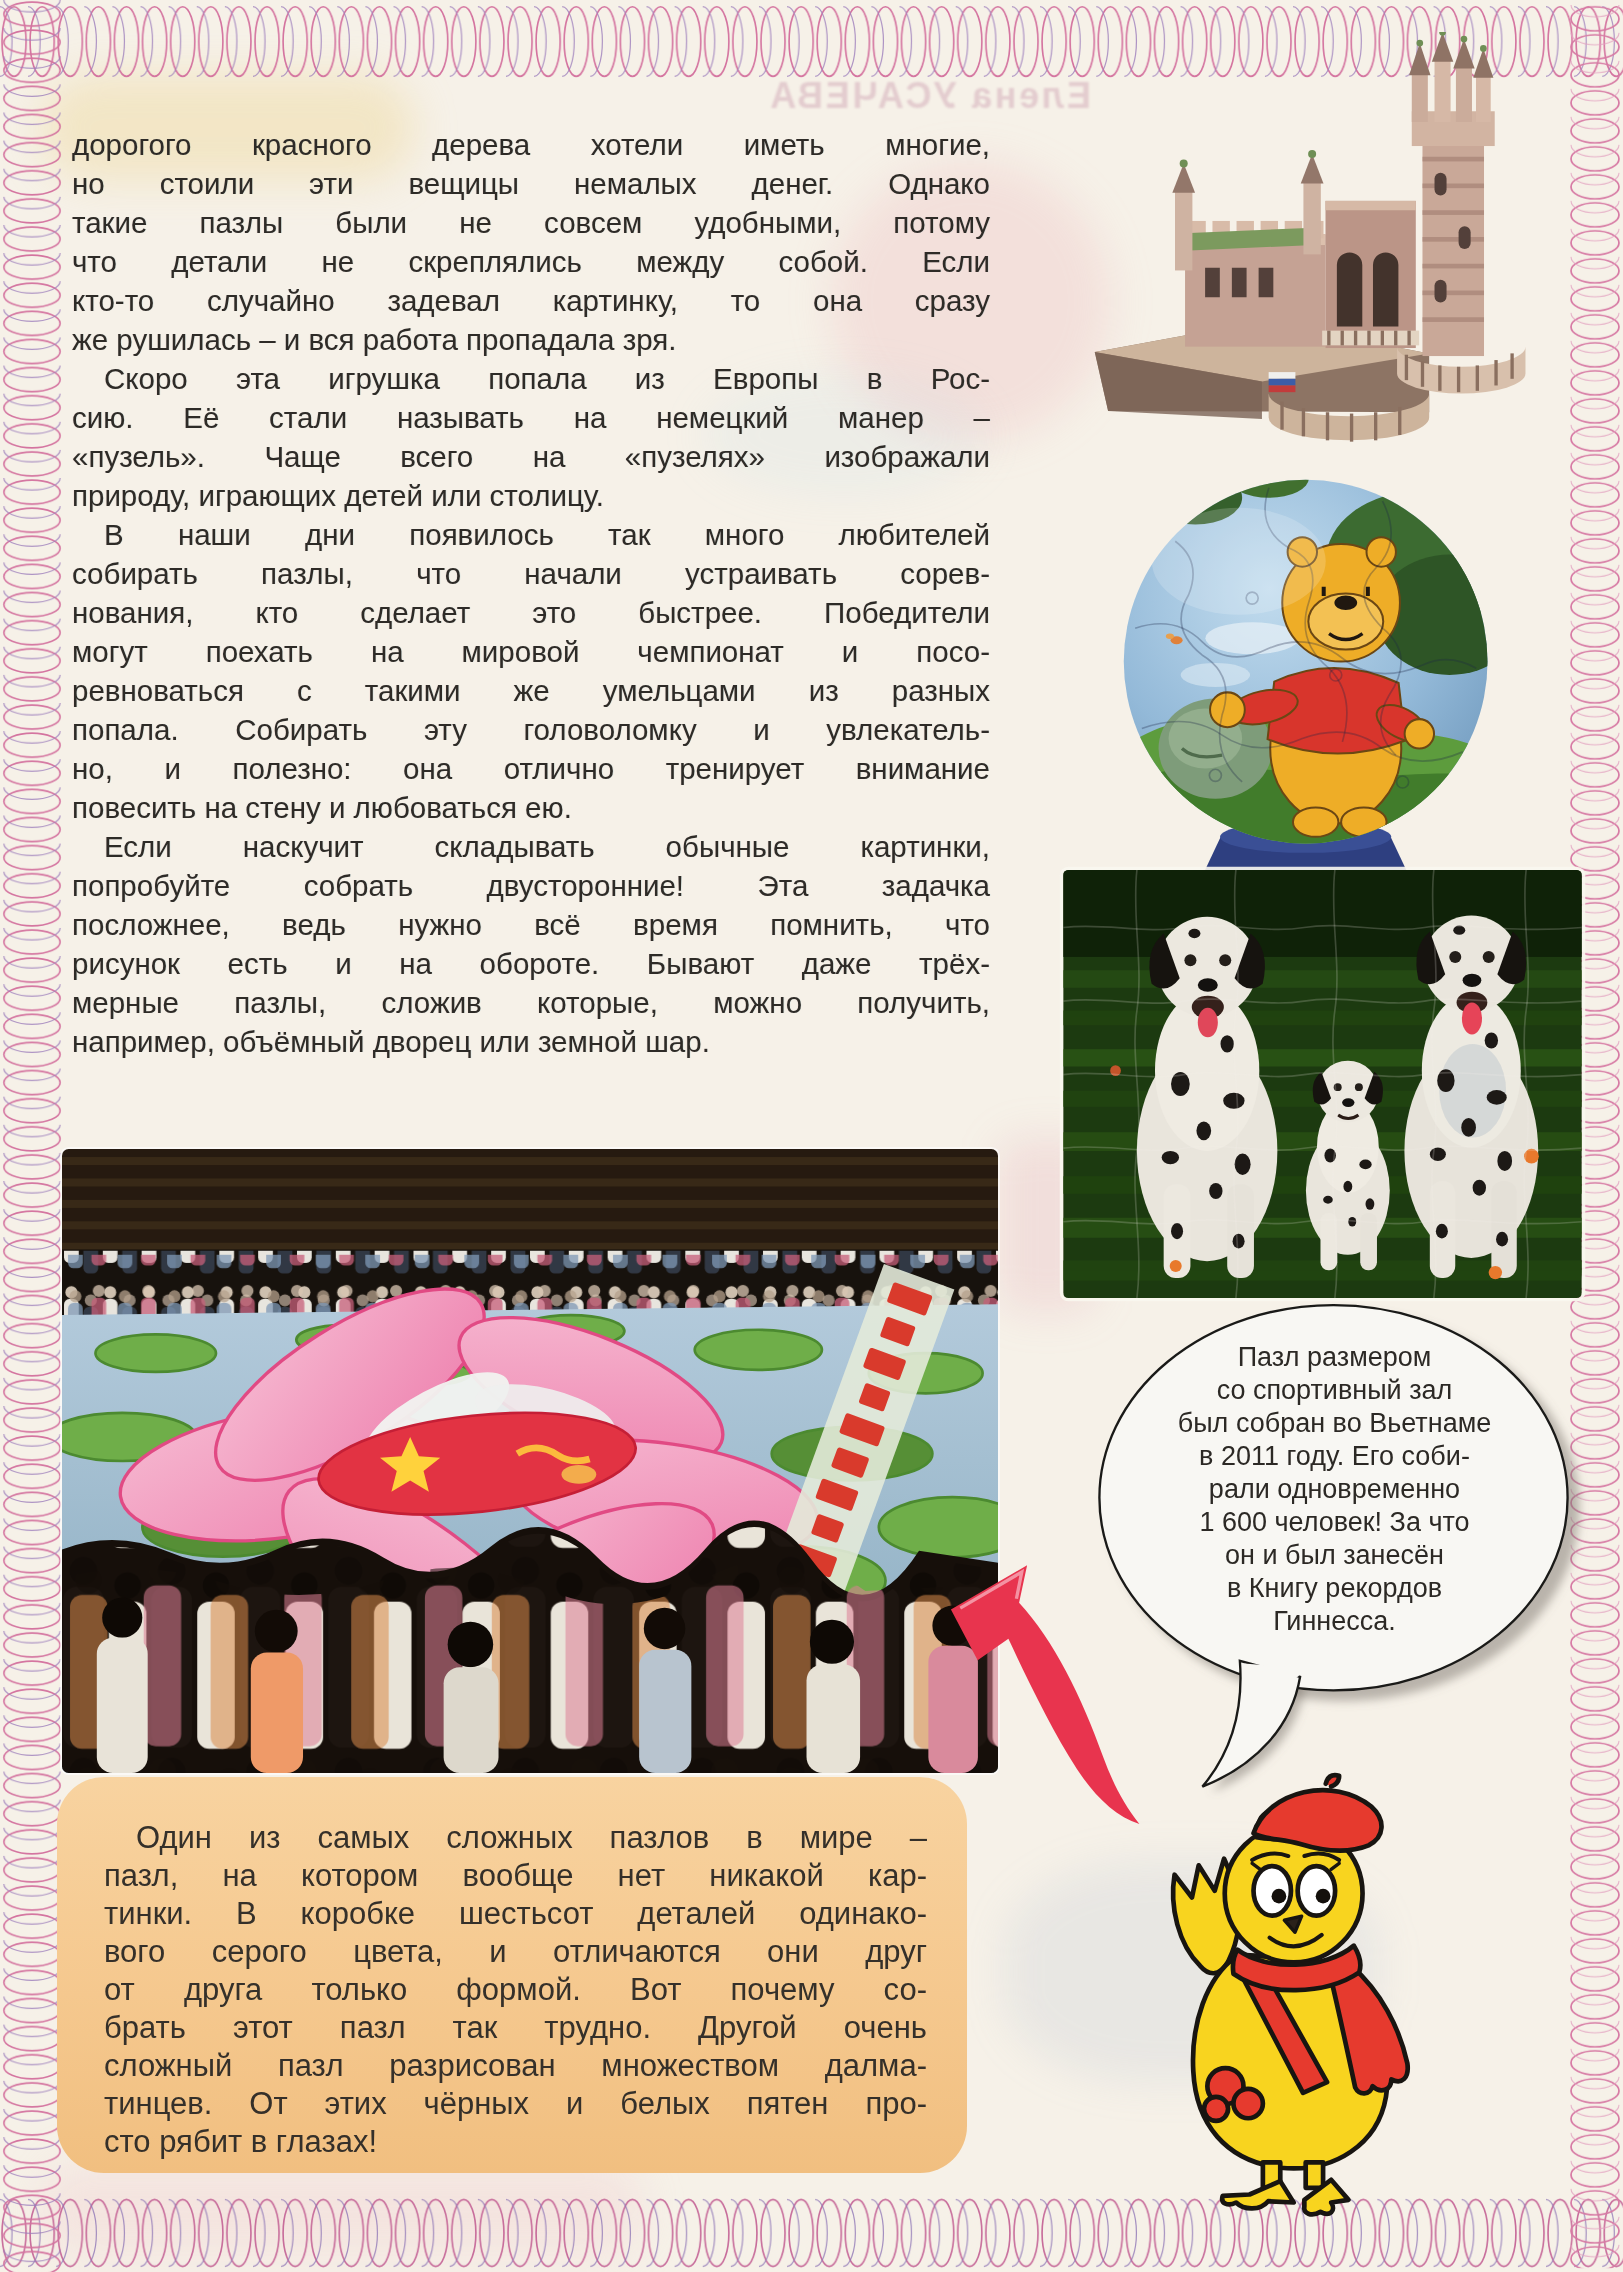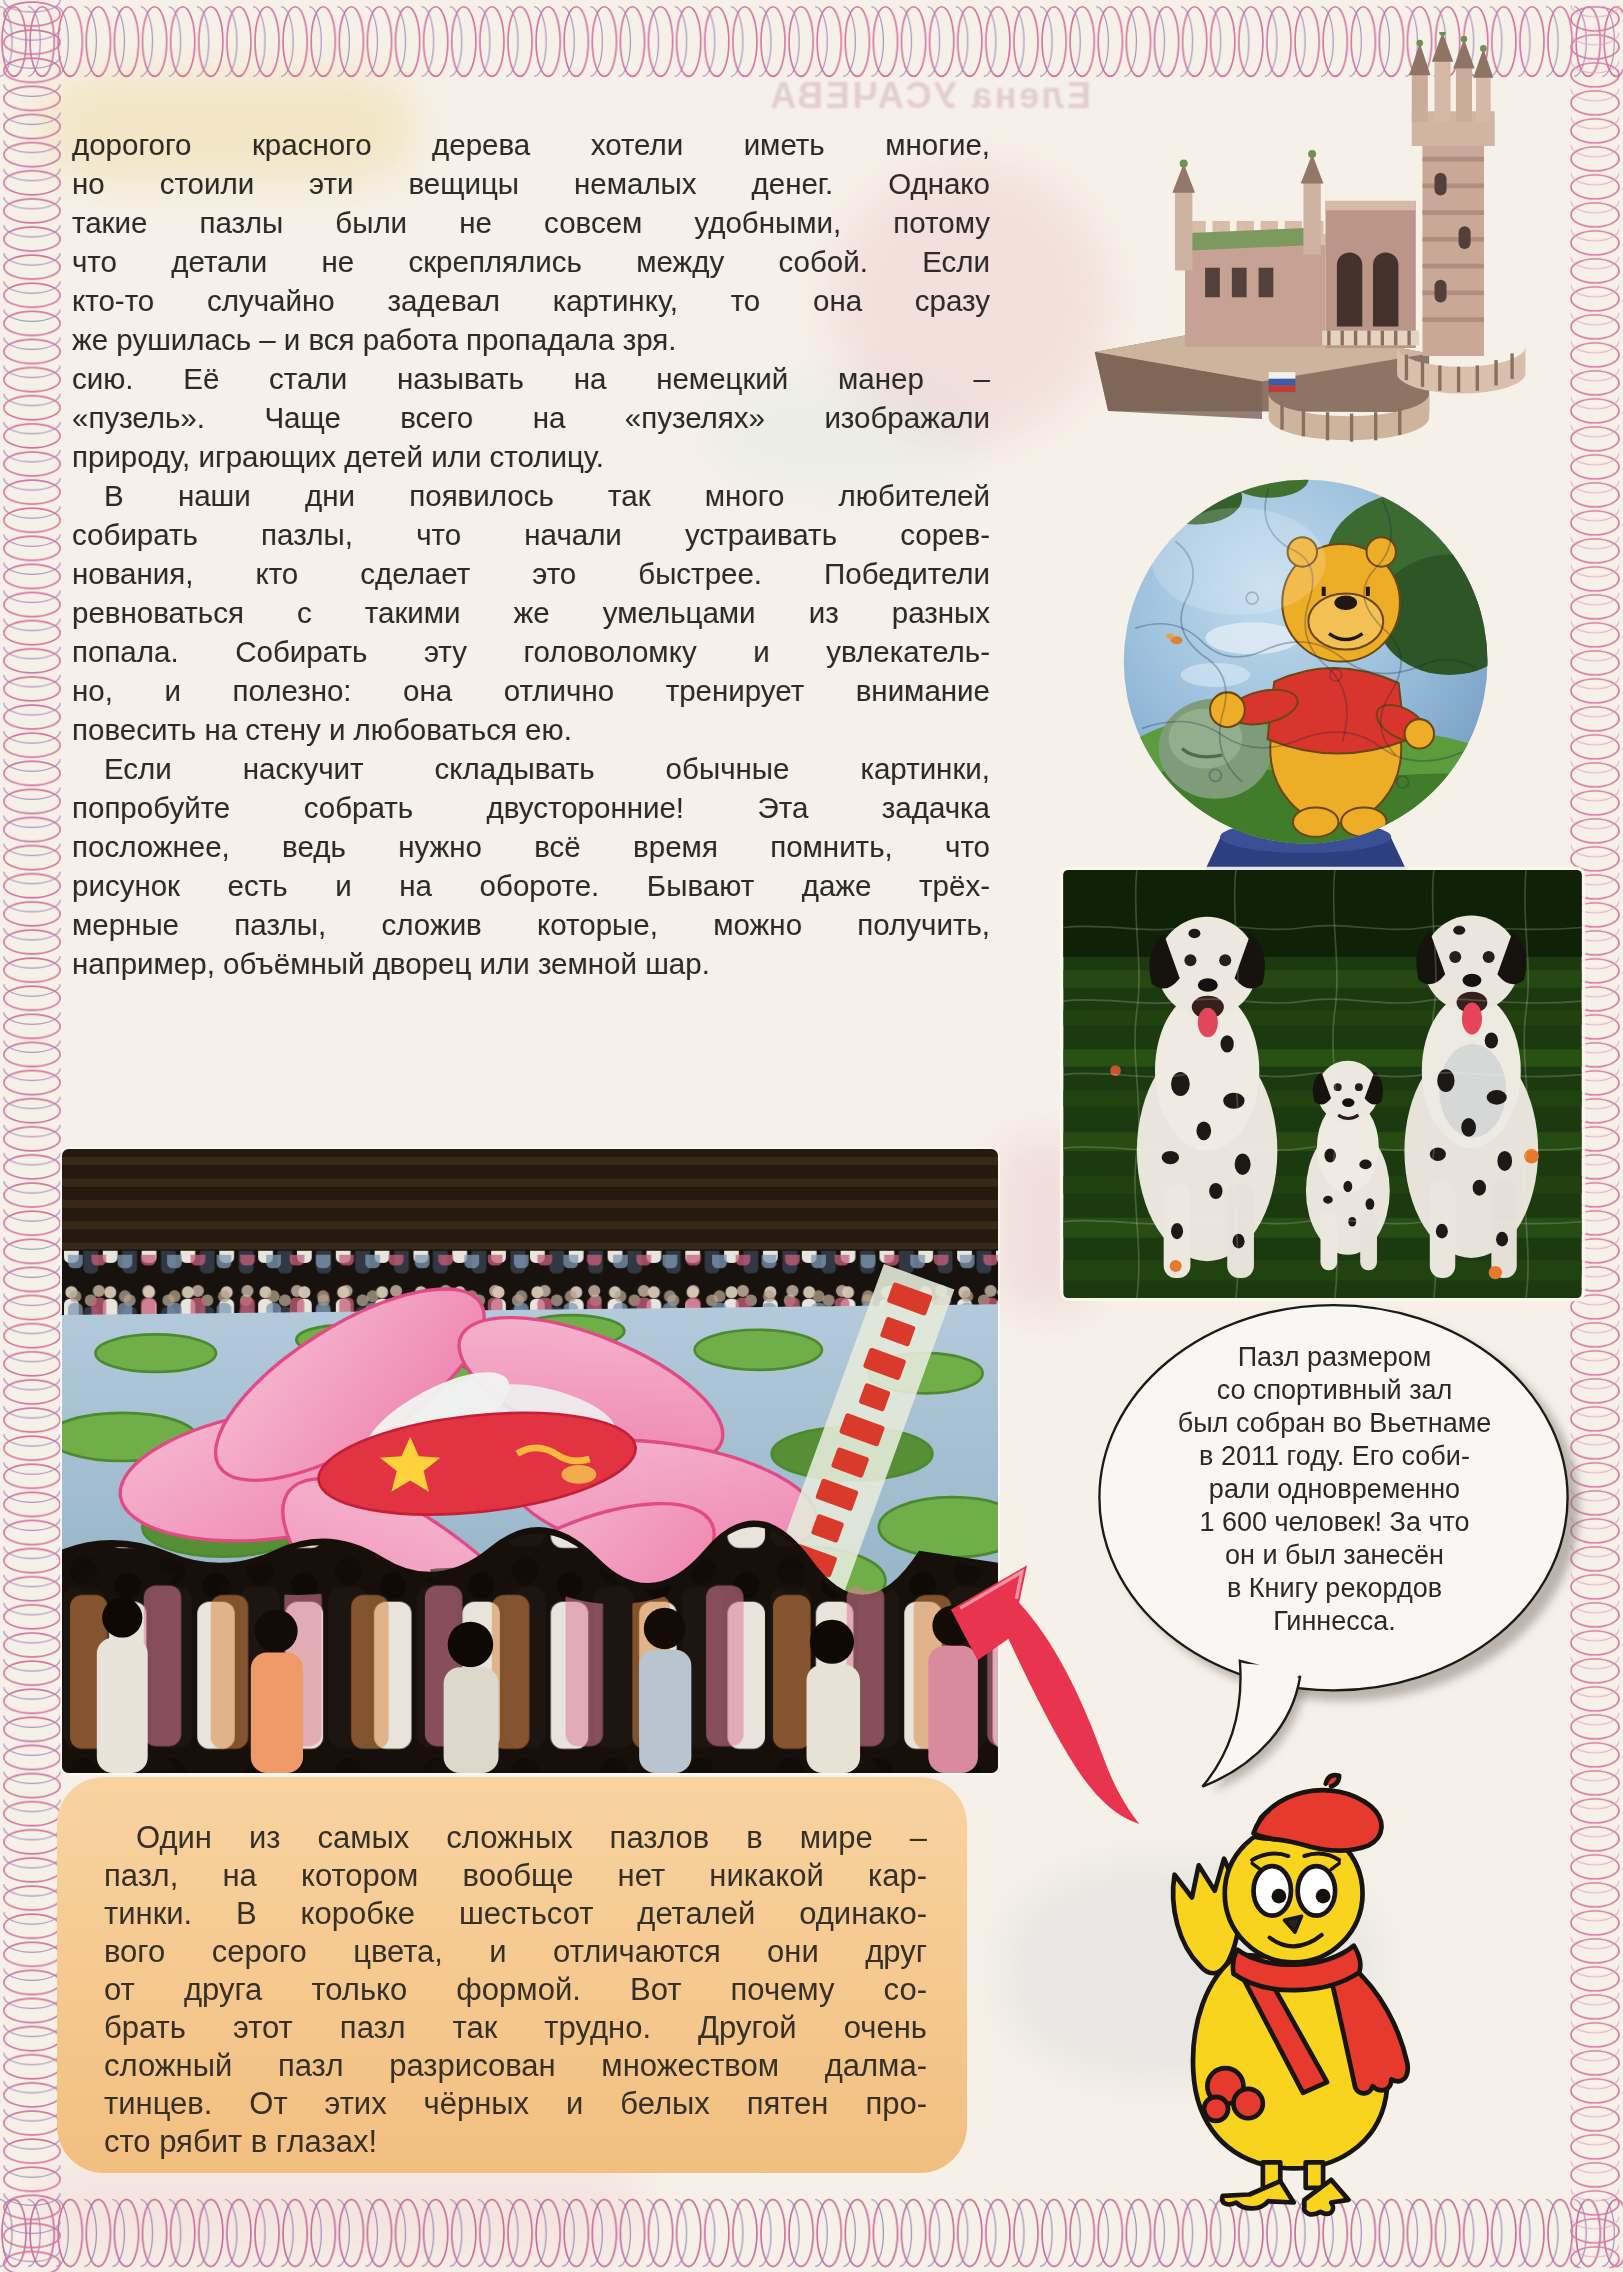--- a/index.html
+++ b/index.html
@@ -123,28 +123,30 @@
   <div class="article">
     <div class="para">
         <div class="tline">дорогого красного дерева хотели иметь многие,</div>
         <div class="tline">но стоили эти вещицы немалых денег. Однако</div>
         <div class="tline">такие пазлы были не совсем удобными, потому</div>
         <div class="tline">что детали не скреплялись между собой. Если</div>
         <div class="tline">кто-то случайно задевал картинку, то она сразу</div>
         <div class="tline last">же рушилась – и вся работа пропадала зря.</div>
       </div>
     <div class="para">
+        <div class="tline indent">Скоро эта игрушка попала из Европы в Рос-</div>
         <div class="tline">сию. Её стали называть на немецкий манер –</div>
         <div class="tline">«пузель». Чаще всего на «пузелях» изображали</div>
         <div class="tline last">природу, играющих детей или столицу.</div>
       </div>
     <div class="para">
         <div class="tline indent">В наши дни появилось так много любителей</div>
         <div class="tline">собирать пазлы, что начали устраивать сорев-</div>
         <div class="tline">нования, кто сделает это быстрее. Победители</div>
+        <div class="tline">могут поехать на мировой чемпионат и посо-</div>
         <div class="tline">ревноваться с такими же умельцами из разных</div>
         <div class="tline">попала. Собирать эту головоломку и увлекатель-</div>
         <div class="tline">но, и полезно: она отлично тренирует внимание</div>
         <div class="tline last">повесить на стену и любоваться ею.</div>
       </div>
     <div class="para">
         <div class="tline indent">Если наскучит складывать обычные картинки,</div>
         <div class="tline">попробуйте собрать двусторонние! Эта задачка</div>
         <div class="tline">посложнее, ведь нужно всё время помнить, что</div>
         <div class="tline">рисунок есть и на обороте. Бывают даже трёх-</div>

